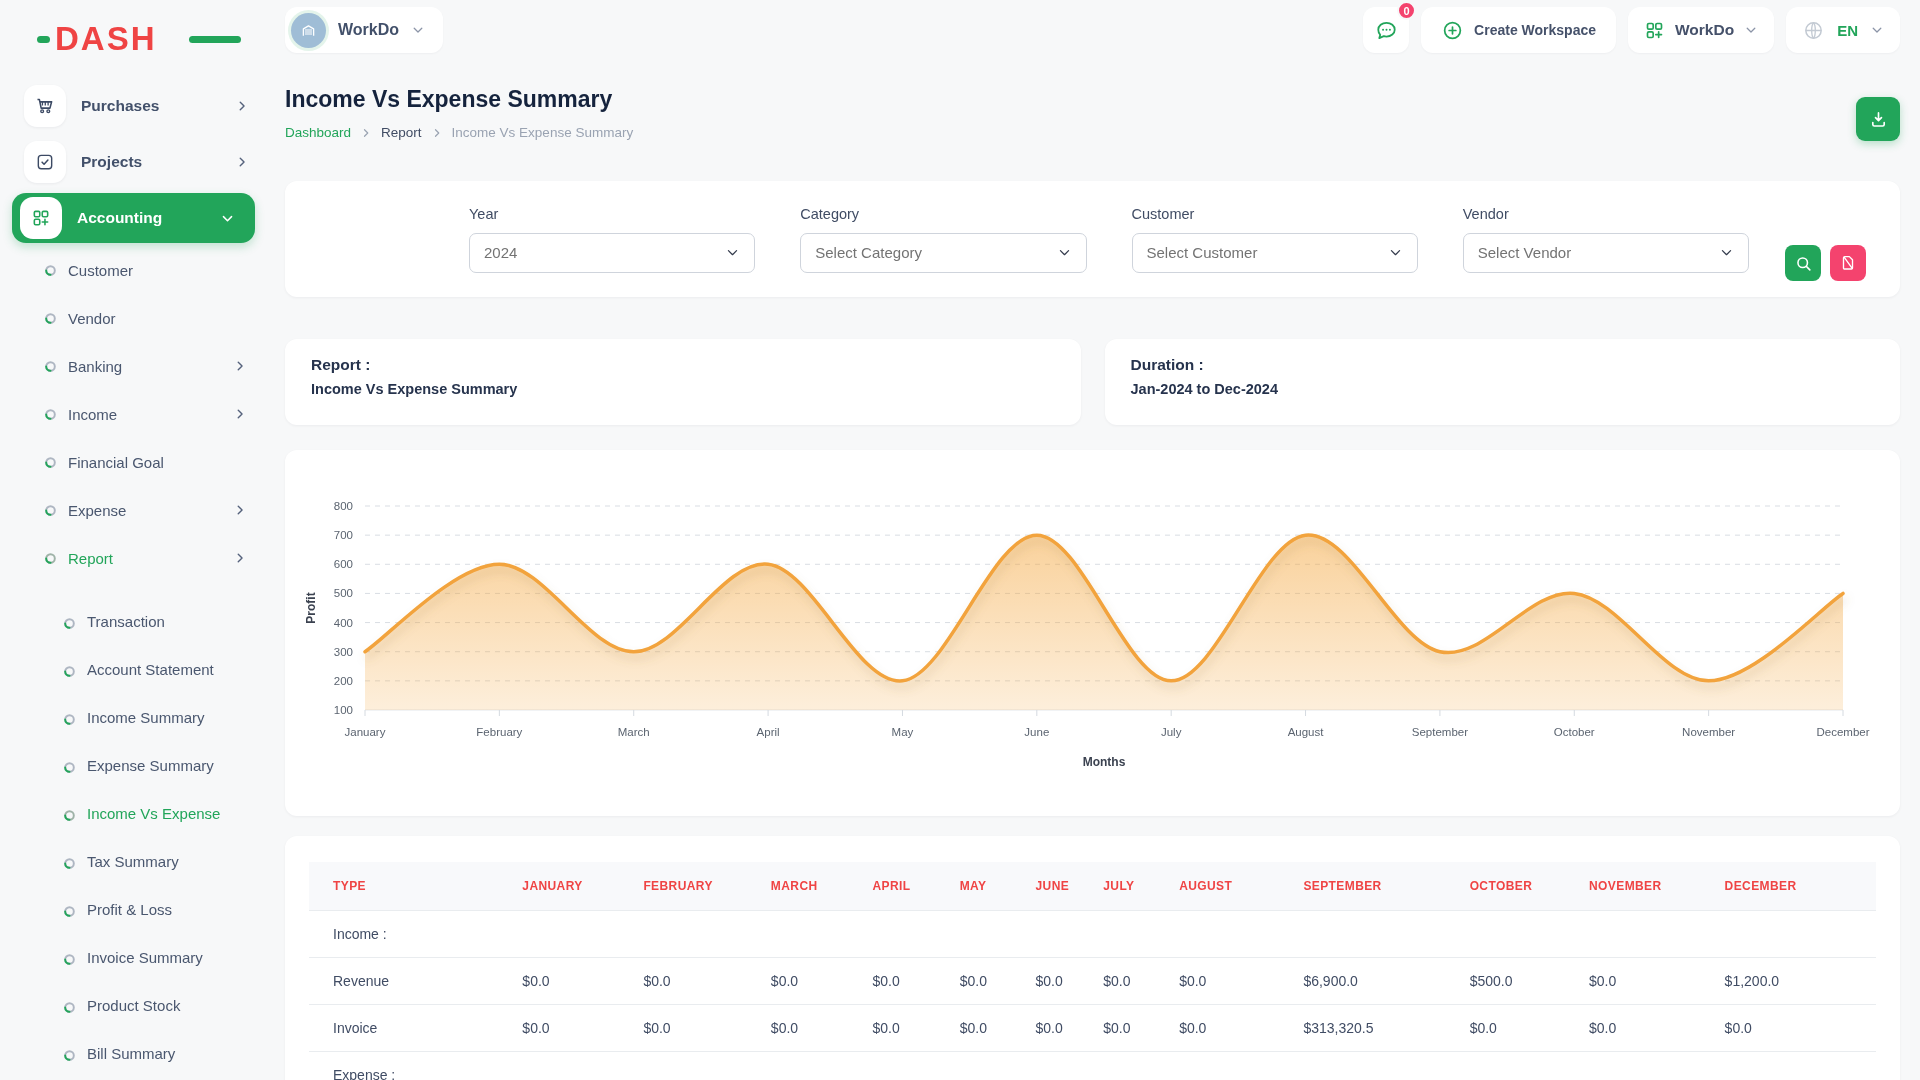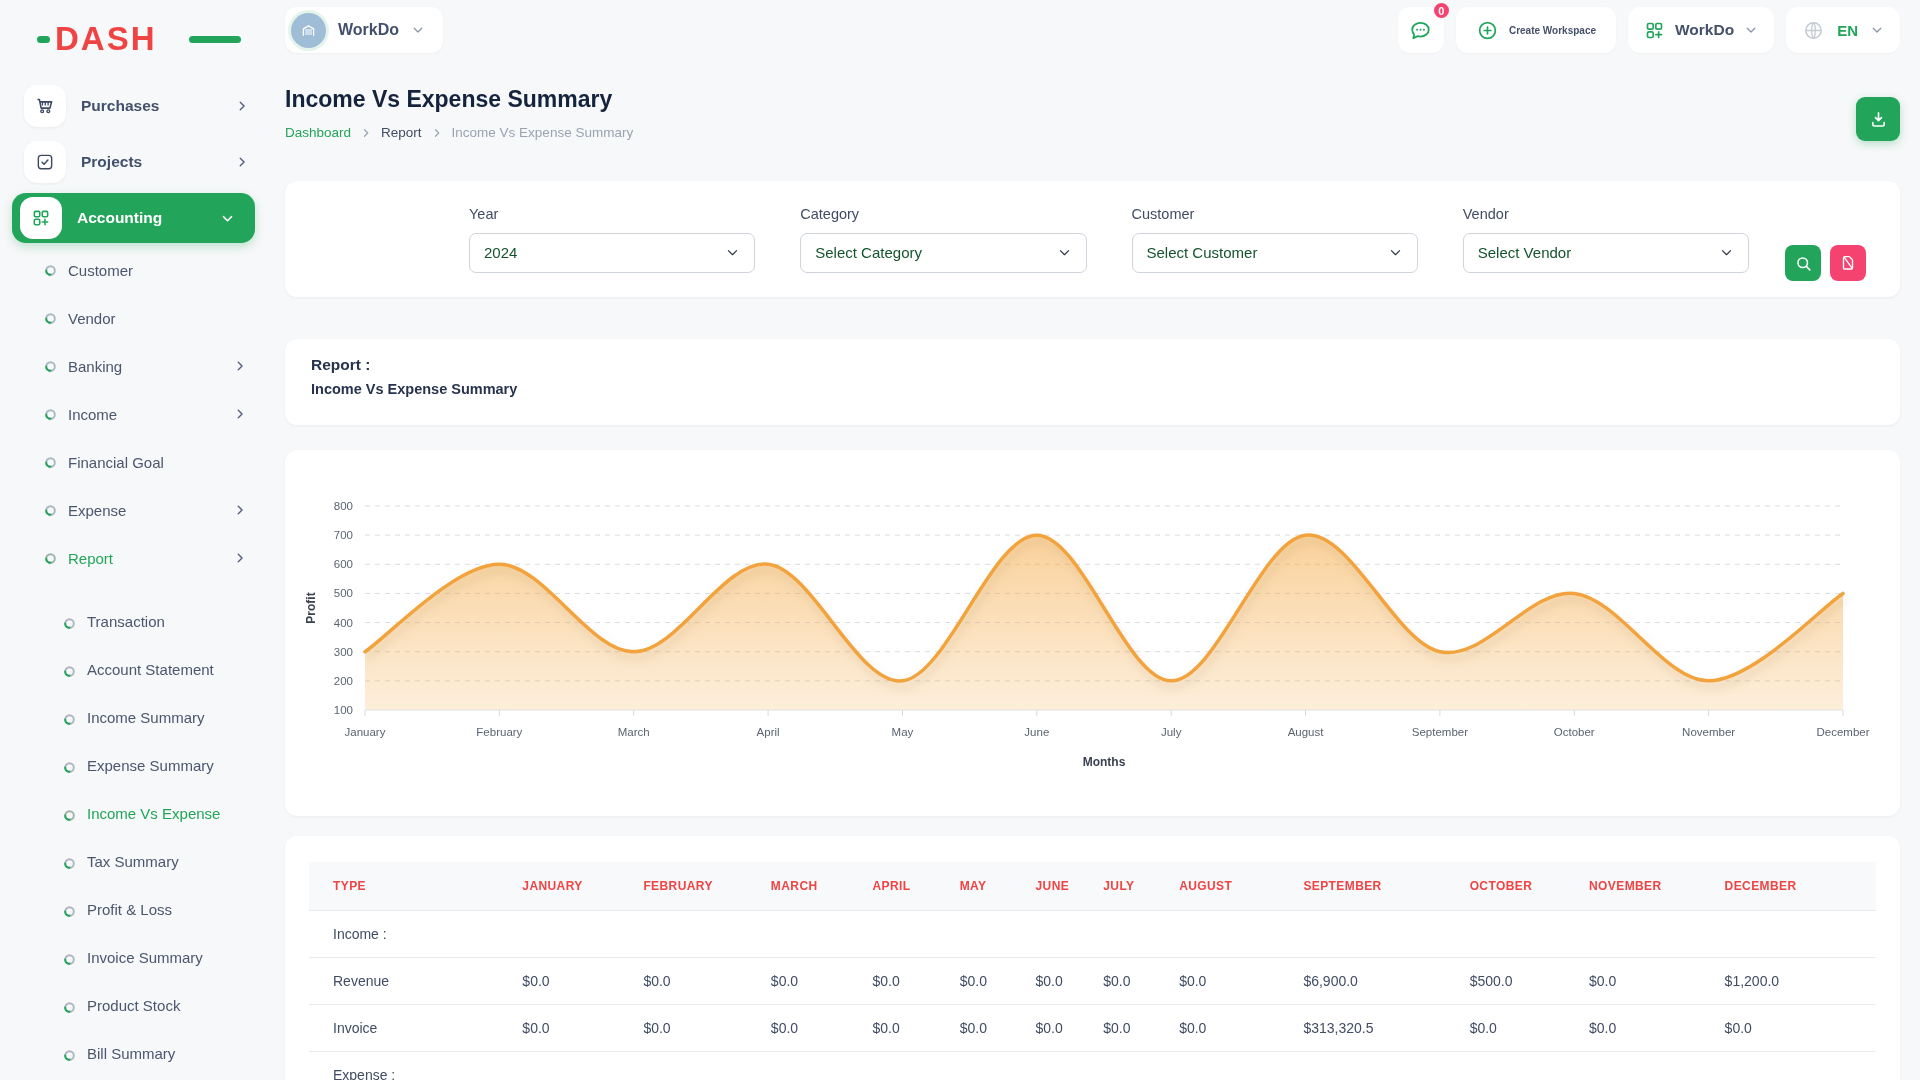--- a/index.html
+++ b/index.html
@@ -39,21 +39,21 @@
           box-shadow:0 1px 2px rgba(16,24,40,.04); cursor:pointer; }
   .ws-pill { padding:0 18px 0 6px; gap:12px; }
   .ws-avatar { width:35px; height:35px; border-radius:50%; background:#9fbdd6; display:flex; align-items:center; justify-content:center;
                box-shadow:0 0 0 3px rgba(34,165,90,.12); }
   .ws-name { font-size:16px; font-weight:600; color:#42506a; }
   .topbar-right { margin-left:auto; display:flex; align-items:center; gap:12px; }
   .icon-pill { width:46px; justify-content:center; position:relative; color:#22a55a; }
   .badge { position:absolute; top:-6px; right:-7px; min-width:19px; height:19px; border-radius:10px; background:#f4436e;
            color:#fff; font-size:11px; font-weight:700; display:flex; align-items:center; justify-content:center;
            border:2px solid #f7f8f9; }
-  .create-pill { padding:0 20px; gap:10px; font-size:10px; font-weight:600; color:#45516a; }
+  .create-pill { padding:0 20px; gap:10px; font-size:14px; font-weight:600; color:#45516a; }
   .create-pill .plus { color:#22a55a; display:flex; }
   .wd-pill { padding:0 16px; gap:10px; font-size:15.5px; font-weight:600; color:#45516a; }
   .wd-pill .gridic { color:#22a55a; display:flex; }
   .wd-pill .chev,.lang-pill .chev,.ws-pill .chev { margin:0; color:#8b94a7; }
   .lang-pill { padding:0 16px; gap:12px; font-size:15px; font-weight:700; }
   .lang-pill .lang-code { color:#22a55a; }
   .lang-pill .globe { color:#c3cad3; display:flex; }
   
   .title-row { margin-top:32px; display:flex; align-items:center; }
   h1.page-title { font-size:23px; font-weight:700; color:#15233d; }
@@ -66,21 +66,21 @@
             display:flex; align-items:center; justify-content:center; cursor:pointer; align-self:flex-start; margin-top:12px;
             box-shadow:0 3px 8px rgba(34,165,90,.3); }
   
   .card { background:#ffffff; border-radius:12px; box-shadow:0 1px 3px rgba(16,24,40,.05); }
   .filter-card { margin-top:40px; height:116px; display:flex; align-items:center; padding:14px 34px 14px 24px; }
   .filter-spacer { width:160px; flex:none; }
   .filter-fields { flex:1; display:flex; gap:45px; }
   .field { flex:1; }
   .field-label { font-size:14.5px; color:#404c64; margin-bottom:11px; }
   .select { height:40px; border:1px solid #cfd4dc; border-radius:7px; background:#fff; display:flex; align-items:center;
-            padding:0 14px; font-size:15px; color:#14532d; cursor:pointer;gap:48px; }
+            padding:0 14px; font-size:15px; color:#737373; cursor:pointer;gap:48px; }
   .select .chev { margin-right:0; color:#333b4c; }
   .filter-actions { display:flex; gap:9px; margin-left:36px; align-self:flex-end; margin-bottom:2px; }
   .sq-btn { width:36px; height:36px; border-radius:8px; border:none; color:#fff; display:flex; align-items:center;
             justify-content:center; cursor:pointer; }
   .sq-btn.search { background:#22a55a; }
   .sq-btn.reset { background:#f4436e; }
   .info-row { margin-top:42px; display:flex; gap:24px; }
   .info-card { flex:1; height:86px; padding:17px 26px; }
   .info-label { font-size:15.5px; font-weight:700; color:#26334d; }
   .info-value { margin-top:7px; font-size:14.5px; font-weight:700; color:#26334d; }
@@ -500,20 +500,24 @@
             <path d="M6.8 4.2l10.6 14.6" stroke="currentColor" stroke-width="1.8" stroke-linecap="round"></path>
           </svg>
       </button>
     </div>
   </div>
 
   <div class="info-row">
     <div class="card info-card">
       <div class="info-label">Report :</div>
       <div class="info-value">Income Vs Expense Summary</div>
+    </div>
+    <div class="card info-card">
+      <div class="info-label">Duration :</div>
+      <div class="info-value">Jan-2024 to Dec-2024</div>
     </div>
   </div>
 
   <div class="card chart-card">
     <div>
         <svg width="1615" height="360" viewBox="0 0 1615 360">
           <defs>
             <linearGradient id="ag" x1="0" y1="0" x2="0" y2="1">
               <stop offset="0%" stop-color="rgba(244,164,56,0.5)"></stop>
               <stop offset="100%" stop-color="rgba(244,164,56,0.18)"></stop>

